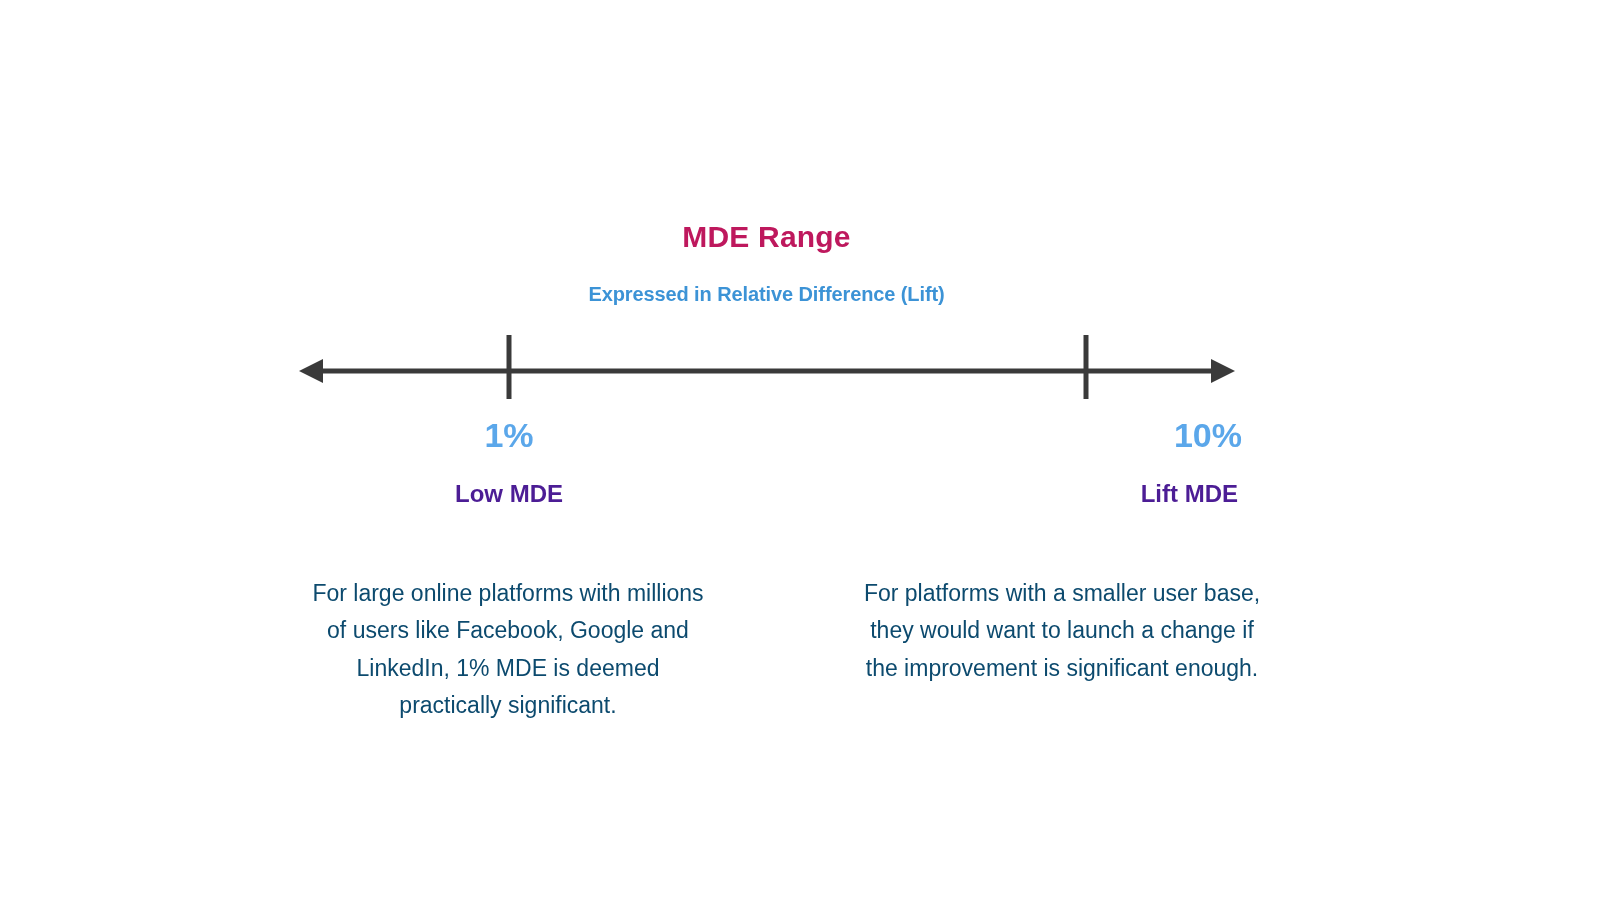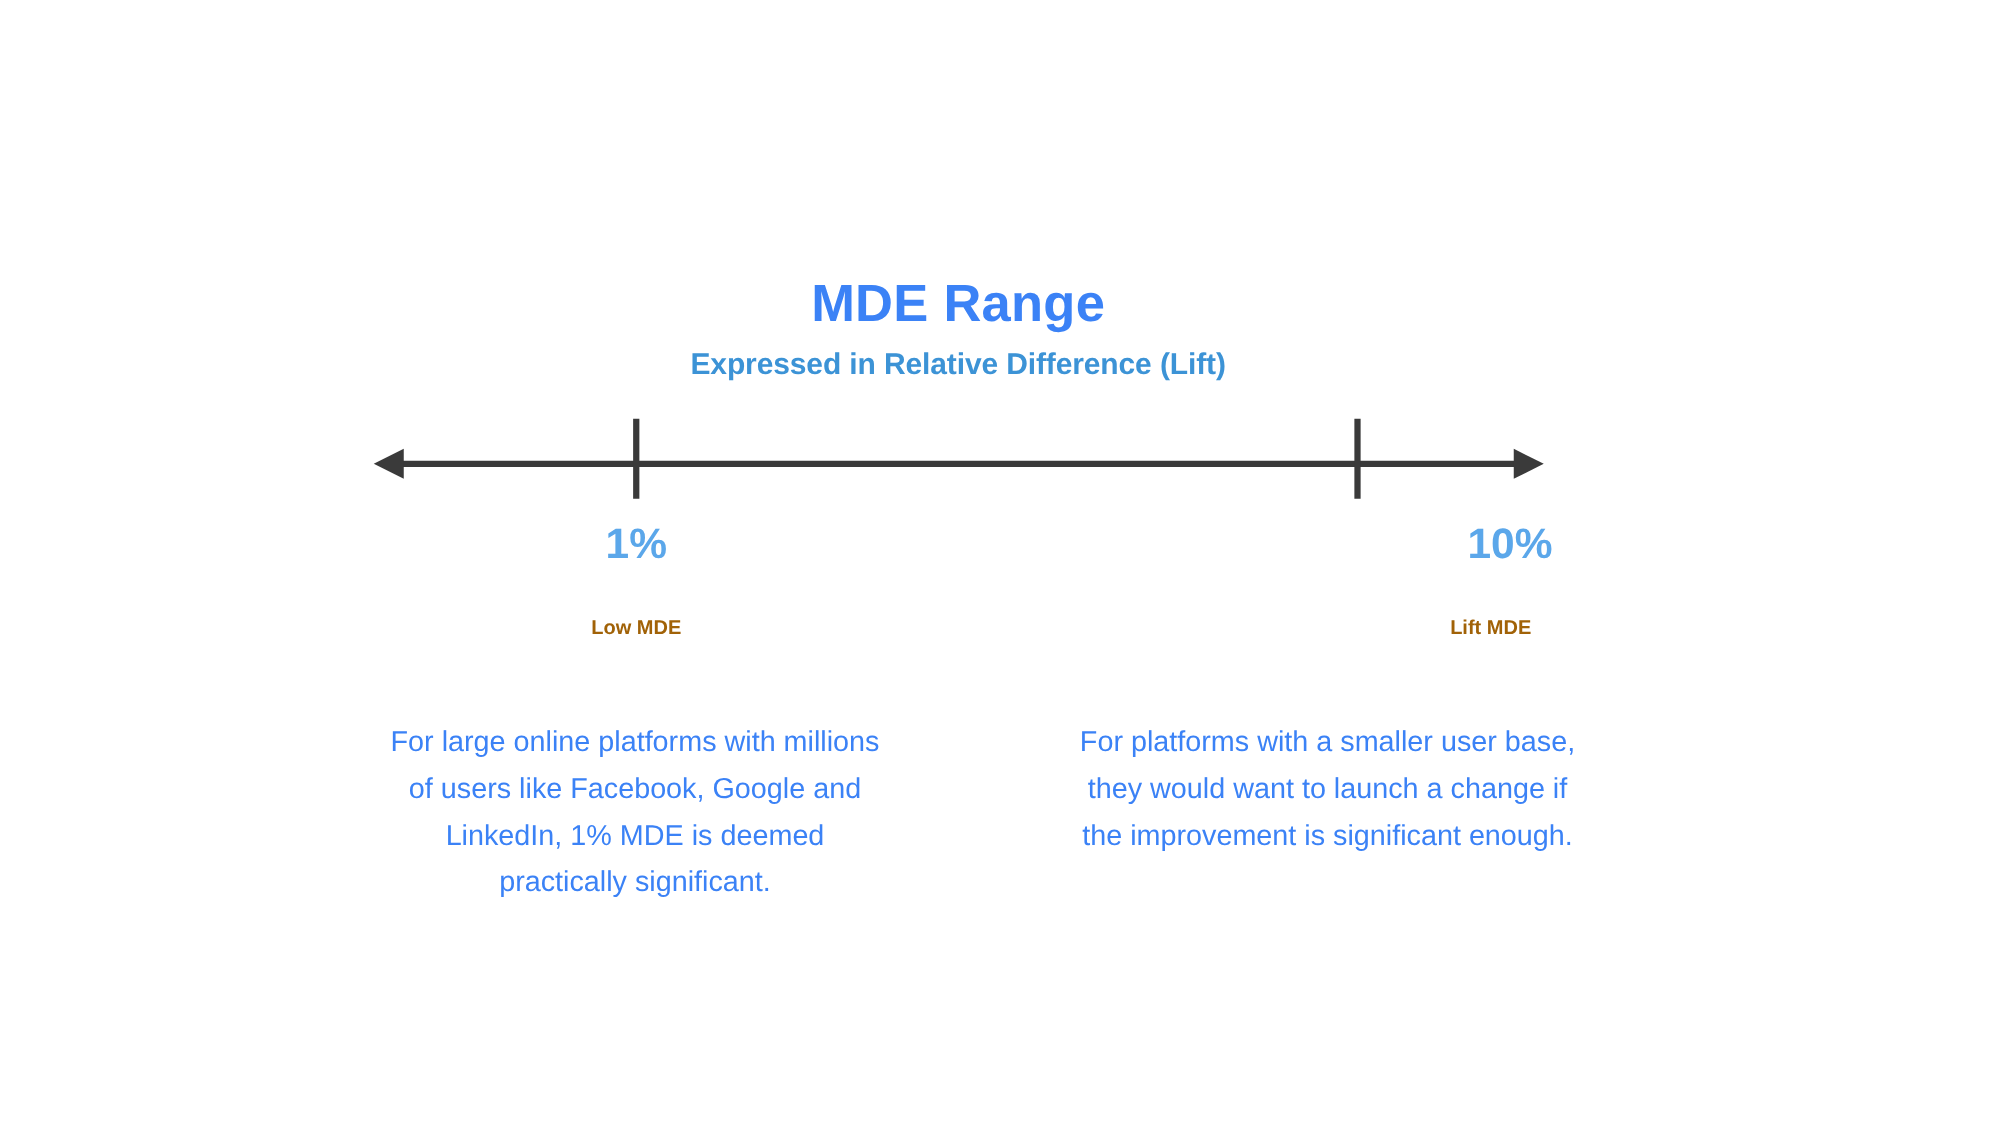--- a/index.html
+++ b/index.html
@@ -23,32 +23,32 @@
     position: absolute;
     left: 0;
     top: 222px;
     width: 1533px;
     text-align: center;
   }
 
   .title {
     margin: 0;
     font-family: "Liberation Sans", sans-serif;
-    font-size: 42px;
+    font-size: 30px;
     font-weight: bold;
     letter-spacing: 0.2px;
-    color: #3b82f6;
+    color: #be185d;
     line-height: 1.0;
   }
 
   .subtitle {
-    margin: 0;
+    margin: 16px;
     padding-top: 16px;
     font-family: "Liberation Sans", sans-serif;
-    font-size: 24px;
+    font-size: 20px;
     font-weight: bold;
     letter-spacing: -0.1px;
     color: #3C93D6;
     line-height: 1.0;
   }
 
   
   .axis-wrap {
     position: absolute;
     left: 0;
@@ -75,38 +75,38 @@
   .pct {
     margin: 0;
     font-family: "Liberation Sans", sans-serif;
     font-size: 34px;
     font-weight: bold;
     color: #5BA7EA;
     line-height: 1.0;
   }
 
   .tick-name {
-    margin: 17px;
+    margin: 4px;
     padding-top: 26px;
     font-family: "Liberation Sans", sans-serif;
-    font-size: 16px;
+    font-size: 24px;
     font-weight: bold;
-    color: #a16207;
+    color: #4c1d95;
     line-height: 1.0;
   }
 
   
   .desc {
     position: absolute;
     width: 400px;
     text-align: center;
     font-family: "Liberation Sans", sans-serif;
     font-size: 23px;
     font-weight: normal;
-    color: #3b82f6;
+    color: #0c4a6e;
     line-height: 1.62;
   }
 
   .desc.left  { left: 308px; top: 575px; }
   .desc.right { left: 862px; top: 575px; }
 
   .desc p { margin: 0; }
 </style>
 </head>
 <body>

